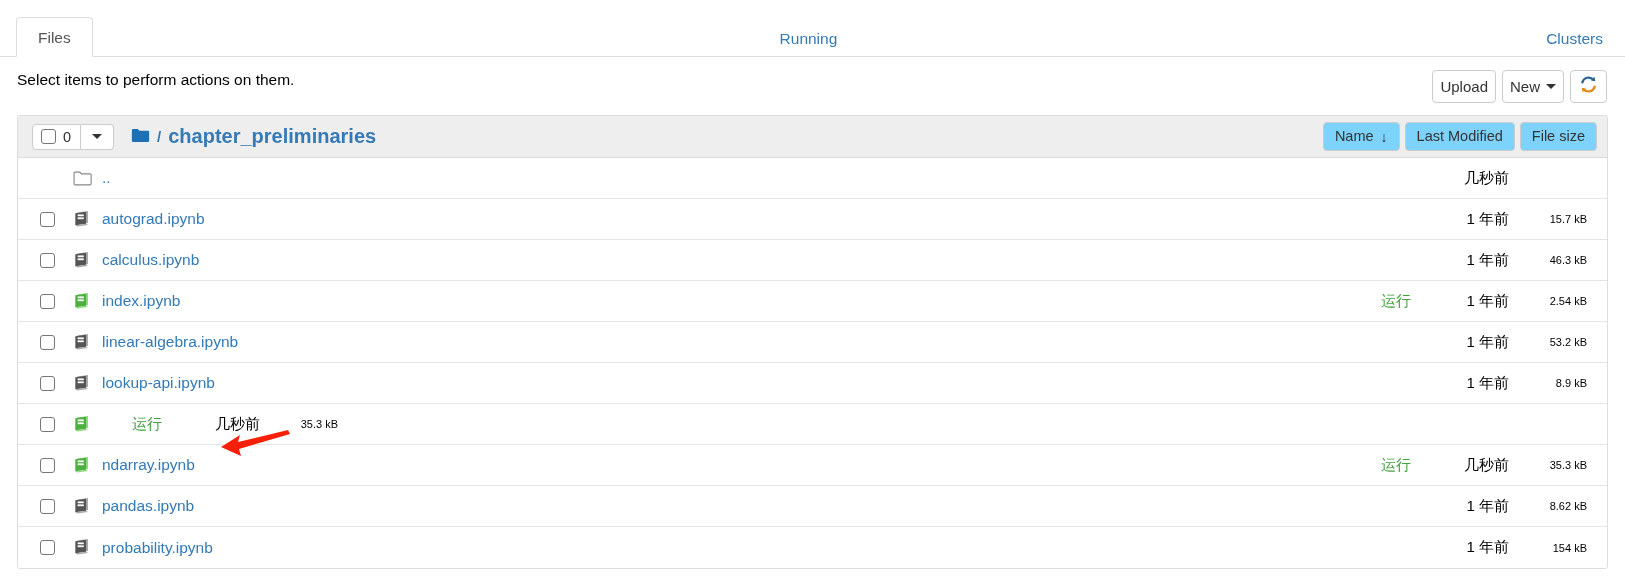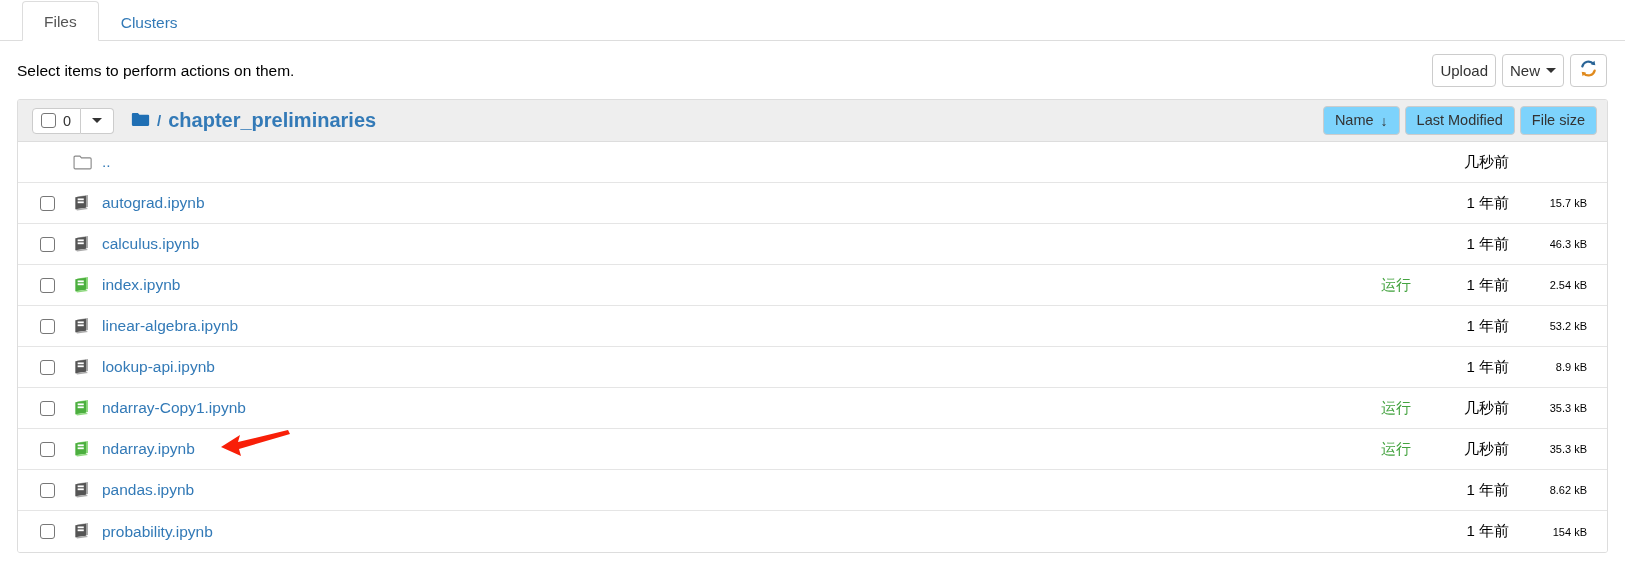--- a/index.html
+++ b/index.html
@@ -14,24 +14,25 @@
     font-size: 15px;
     color: #000000;
     overflow: hidden;
     position: relative;
   }
 
   
   .tab-bar {
     display: flex;
     align-items: flex-end;
-    height: 41px;
-    padding-left: 22px;
+    height: 57px;
+    padding-left: 16px;
     box-sizing: border-box;
     border-bottom: 1px solid #dddddd;
+    justify-content: space-between;
   }
   .tab {
     padding: 10px 21px 9px 21px;
     font-size: 15.5px;
     line-height: 19px;
     color: #337ab7;
     cursor: pointer;
     border: 1px solid transparent;
     border-bottom: none;
     border-radius: 4px 4px 0 0;
@@ -43,21 +44,21 @@
     color: #555555;
     background: #ffffff;
     border-color: #dddddd;
     border-bottom: 1px solid #ffffff;
     cursor: default;
   }
 
   
   .notice-row {
     display: flex;
-    align-items: center;
+    align-items: flex-start;
     justify-content: space-between;
     padding: 13px 18px 12px 17px;
     box-sizing: border-box;
   }
   .notice-text {
     font-size: 15.5px;
     color: #000000;
     line-height: 20px;
   }
   .notice-actions {
@@ -268,20 +269,21 @@
     width: 1625px;
     height: 584px;
     pointer-events: none;
   }
 </style>
 </head>
 <body>
 
 <div class="tab-bar">
   <div class="tab active">Files</div>
+  <div class="tab">Running</div>
   <div class="tab">Clusters</div>
 </div>
 
 <div class="notice-row">
   <div class="notice-text">Select items to perform actions on them.</div>
   <div class="notice-actions">
     <button class="btn">Upload</button>
     <button class="btn">
       <span>New</span>
       <span class="caret"></span>
@@ -441,21 +443,20 @@
         </div>
         <div class="row-icon">
           <svg width="19" height="19" viewBox="0 0 18 18">
             <path d="M4.0 2.4 L14.2 1.0 L14.2 12.4 L4.0 13.8 Z" fill="#8fd97f"></path>
             <path d="M2.2 3.0 L12.4 1.6 L12.4 13.0 L2.2 14.4 Z" fill="#4caf3f"></path>
             <path d="M2.2 14.4 L12.4 13.0 L14.2 14.2 L4.0 15.6 Z" fill="#8fd97f"></path>
             <rect x="4.4" y="4.2" width="5.8" height="1.7" fill="#ffffff"></rect>
             <rect x="4.4" y="7.0" width="5.8" height="1.7" fill="#ffffff"></rect>
           </svg>
         </div>
-        <div class="row-name"><a>ndarray-Copy1.ipynb</a></div>
         <div class="row-running">运行</div>
         <div class="row-time">几秒前</div>
         <div class="row-size">35.3 kB</div>
       </div>
       <div class="row">
         <div class="row-cb">
           <span class="cb"></span>
         </div>
         <div class="row-icon">
           <svg width="19" height="19" viewBox="0 0 18 18">

